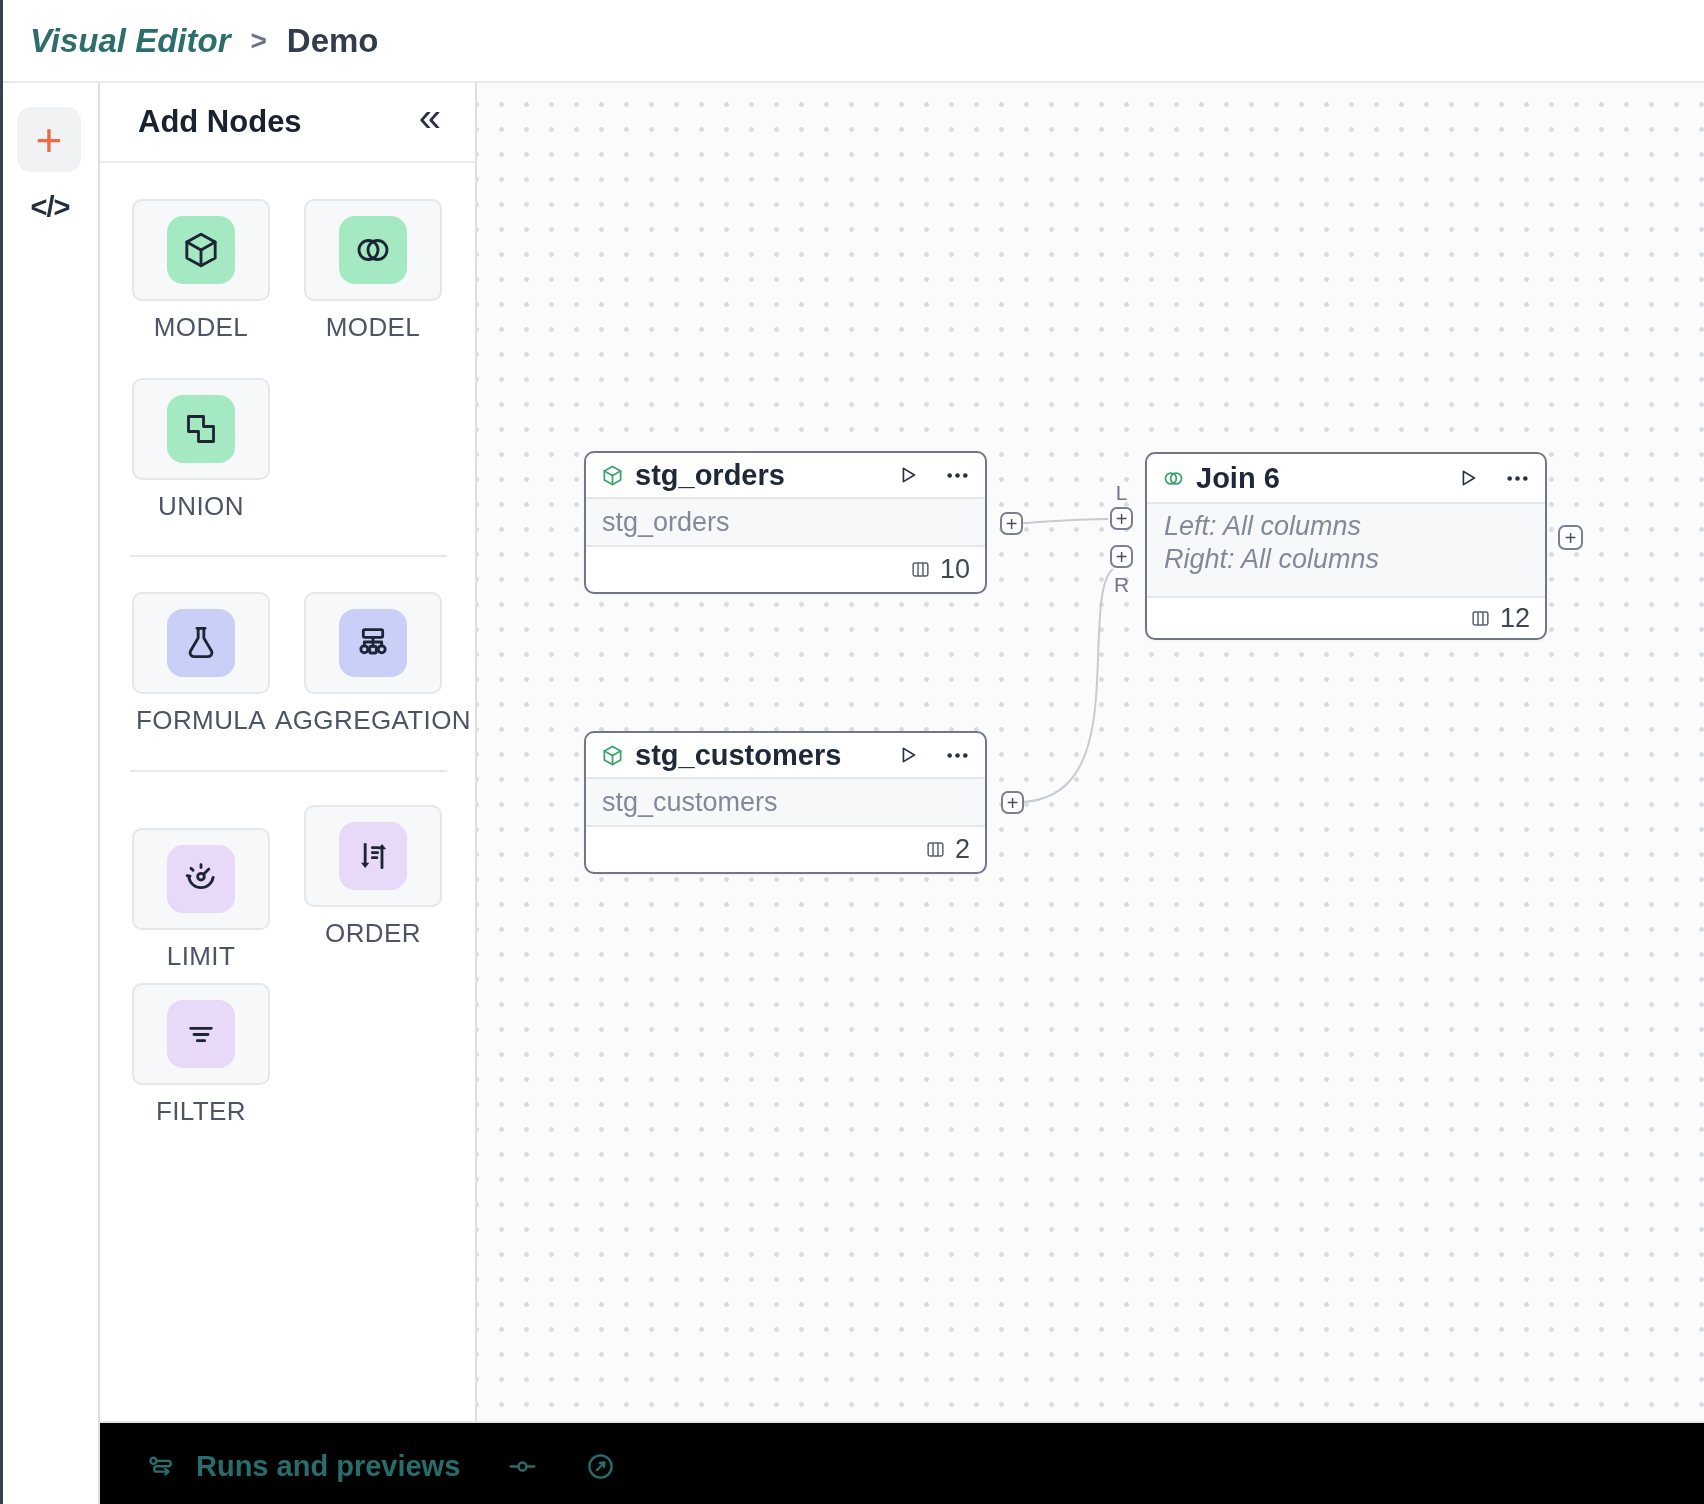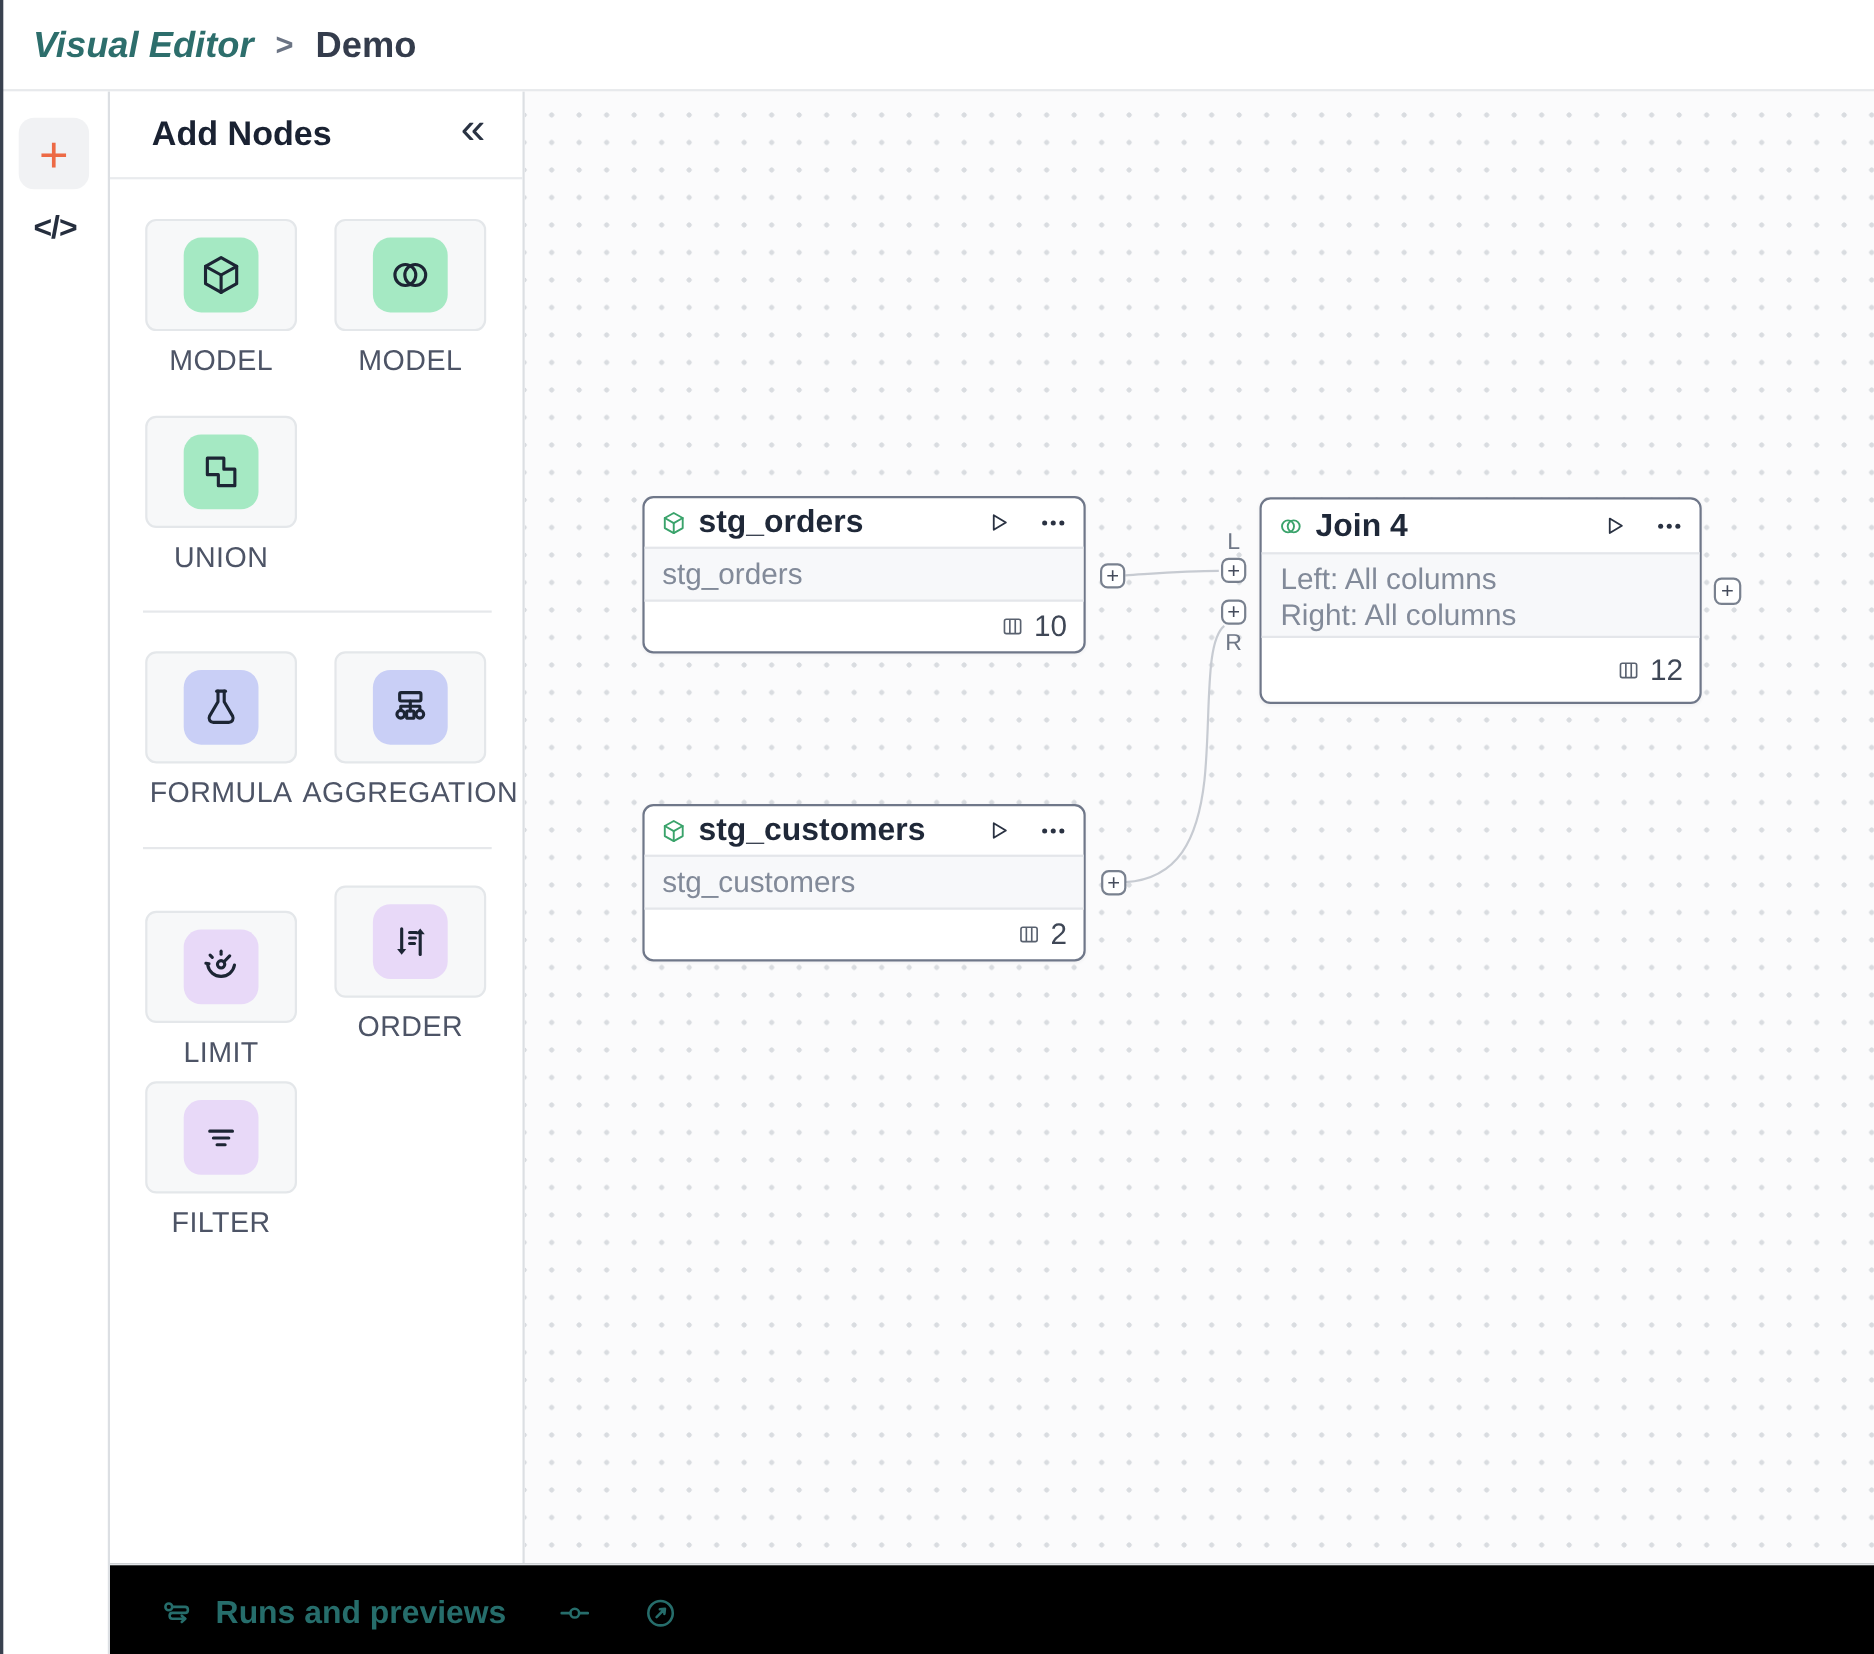--- a/index.html
+++ b/index.html
@@ -78,21 +78,21 @@
     flex:1 1 auto; }
   .play-btn svg { width:22px; height:22px; stroke:#2a3242; fill:none;
     stroke-width:1.8; stroke-linejoin:round; display:block; }
   .more-btn { margin-left:26px; }
   .more-btn svg { width:25px; height:25px; fill:#2a3242; display:block; }
   .play-btn, .more-btn { cursor:pointer; }
   .node-body { background:#f7f8fa; border-top:2px solid #e4e6ea;
     border-bottom:2px solid #e4e6ea; color:#828a99; font-size:27px; }
   .node-orders .node-body, .node-customers .node-body { height:50px;
     display:flex; align-items:center; padding:0 16px; }
-  .node-join .node-body { height:78px; padding:6px 17px 16px 17px; line-height:33px; }
+  .node-join .node-body { height:96px; padding:6px 17px 16px 17px; line-height:33px;font-style:italic; }
   .node-footer { flex:1 1 auto; display:flex; align-items:center;
     justify-content:flex-end; padding-right:15px; }
   .columns-icon svg { width:21px; height:21px; stroke:#59616f; fill:none;
     stroke-width:1.7; display:block; }
   .column-count { margin-left:9px; color:#3f4756; font-size:27px; }
 
   .port { position:absolute; width:23px; height:23px; background:#fff;
     border:2px solid #79818f; border-radius:7px; color:#454c5c;
     display:flex; align-items:center; justify-content:center;
     font-size:20px; line-height:1; cursor:pointer; z-index:5; }
@@ -326,21 +326,21 @@
     </div>
 
     <div class="node node-join">
       <div class="node-header">
         <span class="node-icon">
           <svg viewBox="0 0 24 24">
               <circle cx="9.3" cy="12" r="5.7"></circle>
               <circle cx="14.7" cy="12" r="5.7"></circle>
             </svg>
         </span>
-        <span class="node-title">Join 4</span>
+        <span class="node-title">Join 6</span>
         <span class="play-btn">
           <svg viewBox="0 0 24 24">
               <path d="M7 4.8 L19 12 L7 19.2 Z"></path>
             </svg>
         </span>
         <span class="more-btn">
           <svg viewBox="0 0 24 24">
               <circle cx="4.5" cy="12" r="2.2"></circle>
               <circle cx="12" cy="12" r="2.2"></circle>
               <circle cx="19.5" cy="12" r="2.2"></circle>

